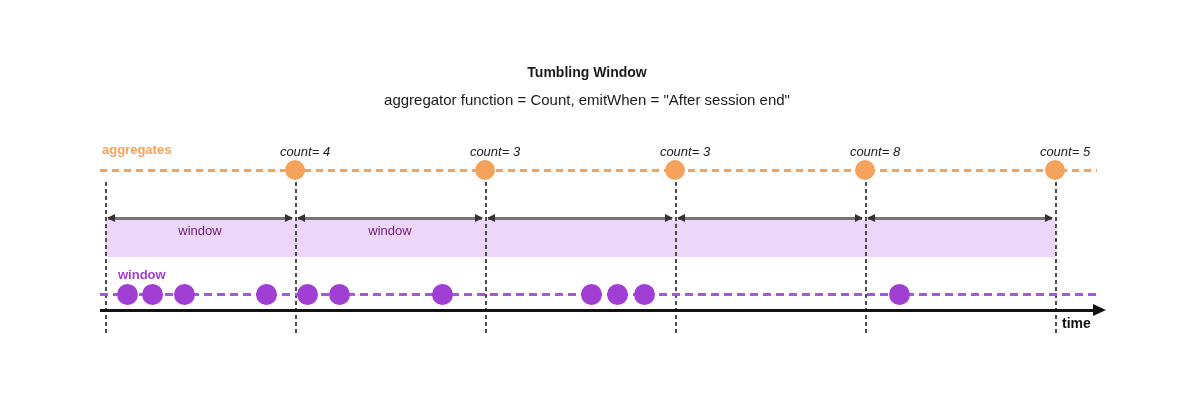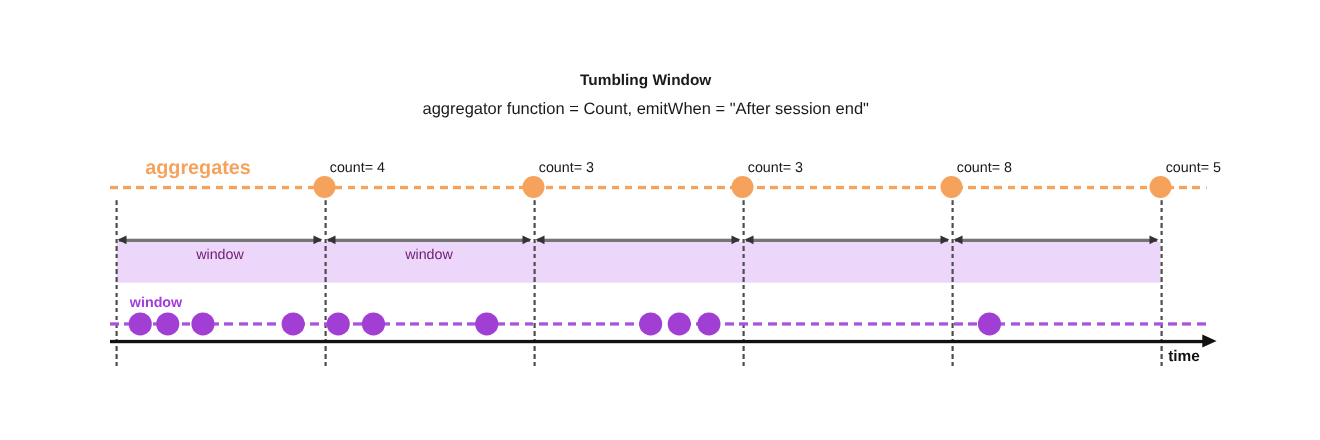--- a/index.html
+++ b/index.html
@@ -14,34 +14,34 @@
   .abs{position:absolute;}
   .title{
     top:64px;left:0;width:1174px;
     text-align:center;font-size:14px;font-weight:700;
   }
   .subtitle{
     top:91px;left:0;width:1174px;
     text-align:center;font-size:15px;font-weight:400;
   }
   .lbl-aggregates{
-    left:132px;top:142px;
-    font-size:18px;font-weight:700;color:#F5A35C;
+    left:102px;top:142px;
+    font-size:13px;font-weight:700;color:#F5A35C;
   }
   .lbl-events{
     left:118px;top:267px;
     font-size:13px;font-weight:700;color:#A33BDB;
   }
   .lbl-time{
     left:1062px;top:315px;
     font-size:14px;font-weight:700;color:#111;
   }
   .count-label{
-    top:144px;width:90px;text-align:right;
-    font-size:13px;color:#1a1a1a;white-space:nowrap;
+    top:144px;width:90px;text-align:center;
+    font-size:13px;color:#1a1a1a;white-space:nowrap;font-style:italic;
   }
   .window-label{
     top:223px;width:100px;text-align:center;
     font-size:13px;color:#701a75;
   }
 </style>
 </head>
 <body>
 
 <div id="diagram-canvas">

